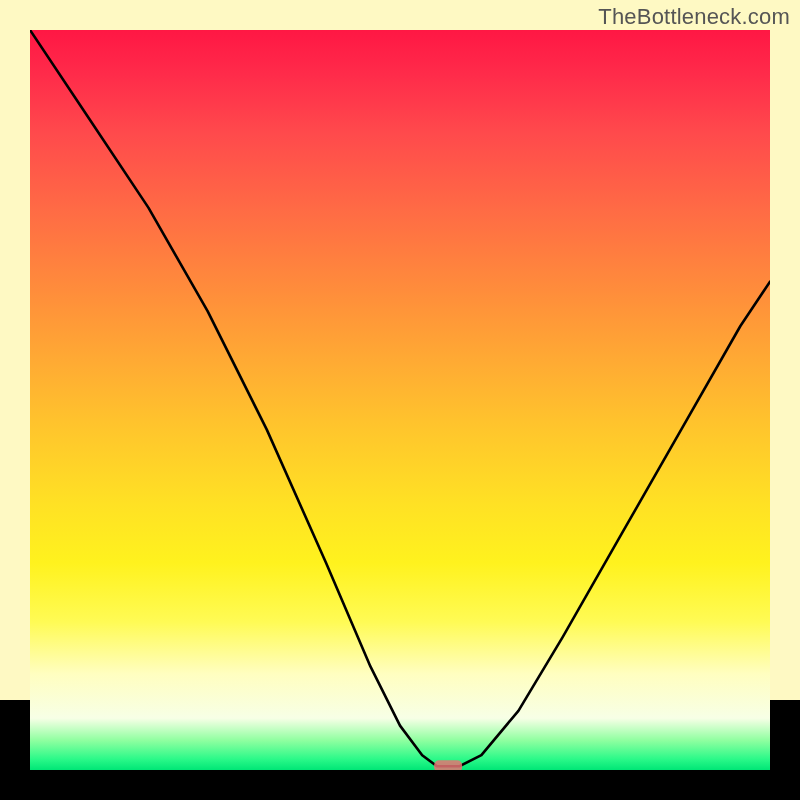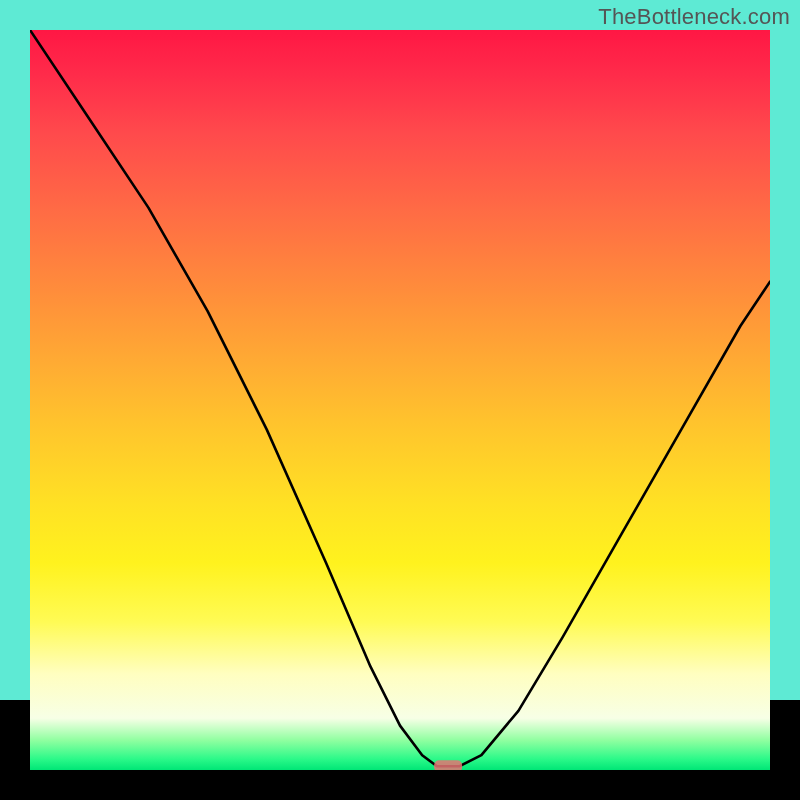--- a/index.html
+++ b/index.html
@@ -10,21 +10,21 @@
     background: #000;
     overflow: hidden;
     font-family: Arial, Helvetica, sans-serif;
   }
   .frame {
     position: absolute;
     left: 0;
     top: 0;
     width: 800px;
     height: 700px;
-    background: #5eead4;
+    background: #fef9c3;
   }
   .watermark {
     position: absolute;
     top: 4px;
     right: 10px;
     color: #555;
     font-size: 22px;
     font-weight: 500;
     letter-spacing: 0.2px;
     z-index: 10;

